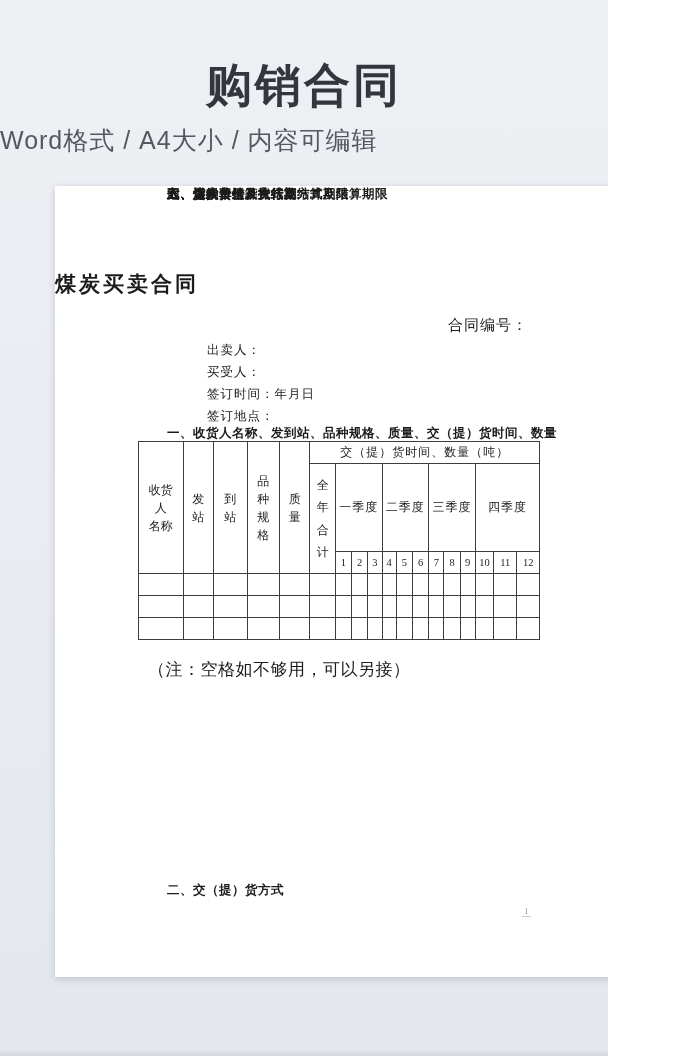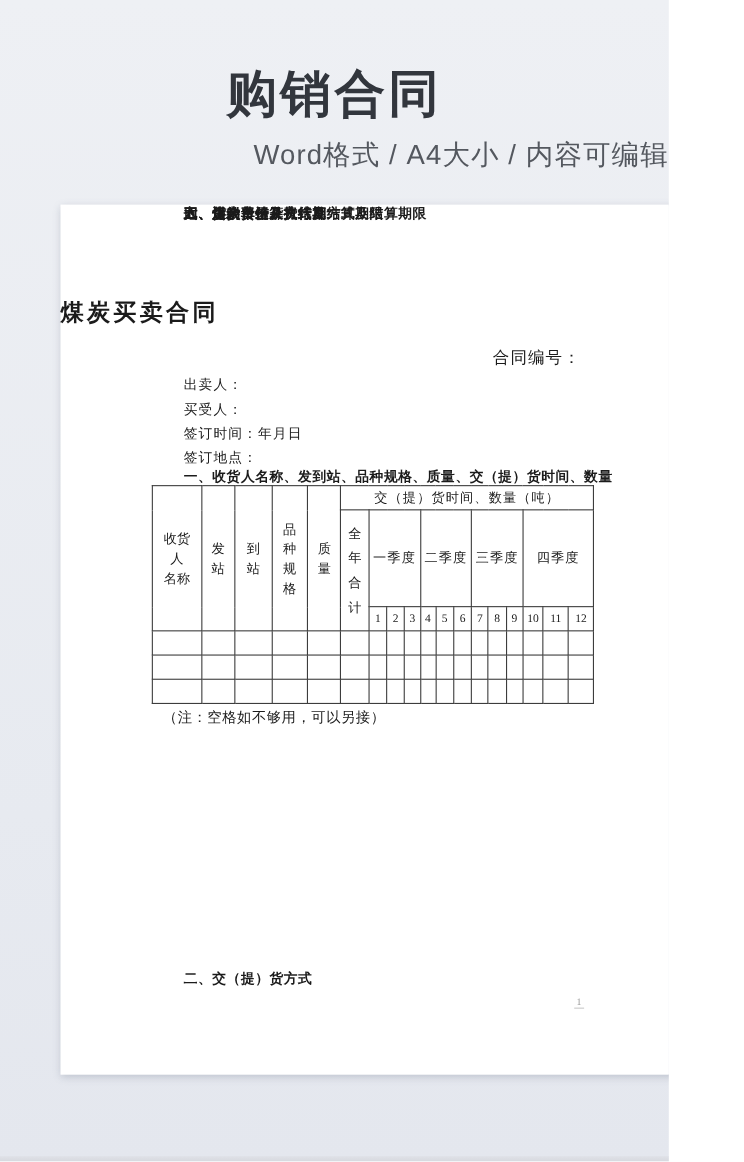--- a/index.html
+++ b/index.html
@@ -19,21 +19,21 @@
     text-align: center;
     font-size: 46px;
     font-weight: bold;
     letter-spacing: 3px;
     color: #32363d;
     line-height: 1.1;
   }
   .site-subtitle {
     position: absolute;
     top: 124px; left: 0; width: 100%;
-    text-align: right;
+    text-align: left;
     font-size: 25px;
     color: #54585f;
     letter-spacing: 1px;
   }
 
   
   .page {
     position: absolute;
     left: 55px; top: 186px;
     width: 565px; height: 791px;
@@ -58,21 +58,21 @@
     position: absolute;
     top: 130px; right: 92px;
     font-size: 15px;
     letter-spacing: 1px;
   }
   .fields {
     position: absolute;
     top: 153px; left: 112px;
     font-size: 12.5px;
   }
-  .fields .field-line { height: 22px; line-height: 22px; letter-spacing: 1px; }
+  .fields .field-line { height: 22px; line-height: 22px; letter-spacing: 1px; margin-left: 40px; }
   .section-one {
     position: absolute;
     top: 239px; left: 112px;
     font-size: 12.5px;
     font-weight: bold;
     letter-spacing: 0.5px;
   }
 
   
   table.contract-table {
@@ -94,22 +94,22 @@
     overflow: hidden;
   }
   .v { white-space: pre-line; line-height: 1.5; }
   .v-tall { white-space: pre-line; line-height: 1.85; }
   .months-row td { font-size: 10.5px; }
   .span-header { font-size: 12px; letter-spacing: 1px; }
   .quarter { font-size: 12px; letter-spacing: 1px; }
 
   .note {
     position: absolute;
-    top: 457px; left: 93px;
-    font-size: 13px;
+    top: 472px; left: 93px;
+    font-size: 17px;
     letter-spacing: 0.5px;
   }
   .sec {
     position: absolute;
     left: 112px;
     font-size: 12.5px;
     font-weight: bold;
     letter-spacing: 0.5px;
   }
   .sec:nth-of-type(1) { top: 481px; }

